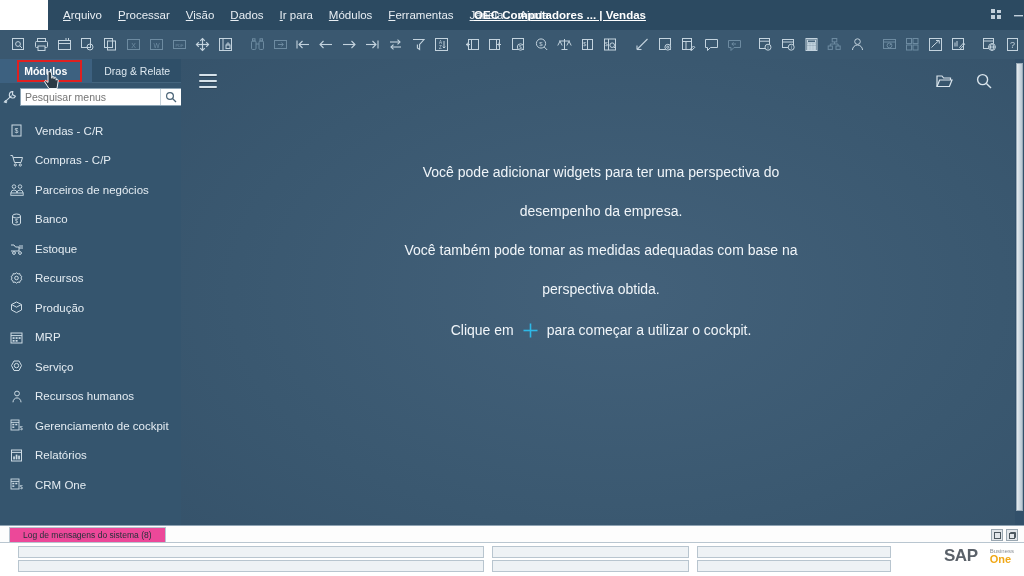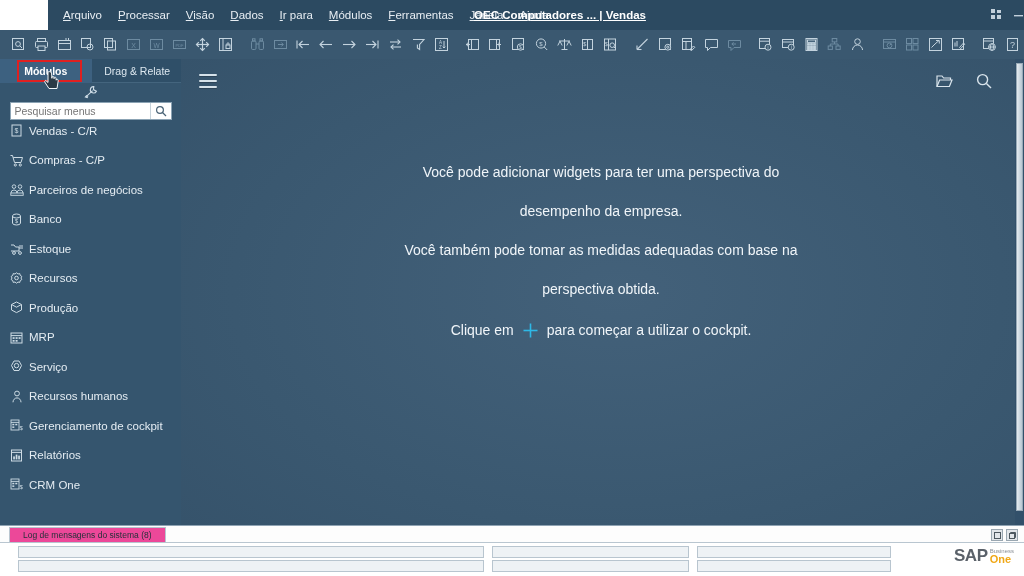--- a/index.html
+++ b/index.html
@@ -75,21 +75,21 @@
   .tab-highlight {
     position: absolute; left: 17px; top: 1px; width: 65px; height: 22px;
     border: 2px solid #e02020; pointer-events: none; z-index: 6;
   }
   .cursor-hand {
     position: absolute; left: 44px; top: 12px; z-index: 7; pointer-events: none;
   }
 
   .search-row {
     height: 24px; display: flex; align-items: center;
-    padding: 0 5px 0 3px; gap: 3px; margin-top: 2px; flex-direction: column;
+    padding: 0 5px 0 3px; gap: 3px; margin-top: 2px;
   }
   .wrench {
     width: 17px; height: 17px; display: flex; align-items: center;
     justify-content: center; color: #cfdde7;
   }
   .search-box {
     flex: 1; height: 18px; background: #ffffff;
     border: 1px solid #8ba3b4; display: flex; align-items: center;
   }
   .search-input {
@@ -98,21 +98,21 @@
     font-family: "Liberation Sans", sans-serif; background: transparent;
   }
   .search-go {
     width: 21px; height: 16px; display: flex; align-items: center;
     justify-content: center; color: #4a6376; border-left: 1px solid #c6d2da;
   }
 
   .menu-list { padding-top: 7px; }
   .menu-row {
     height: 29.5px; display: flex; align-items: center;
-    padding-left: 9px; gap: 5px; cursor: default;
+    padding-left: 9px; gap: 11px; cursor: default;
   }
   .mi-icon {
     width: 15px; height: 15px; display: flex; align-items: center;
     justify-content: center; color: #cddbe4; flex: 0 0 15px;
   }
   .mi-label { font-size: 11.5px; color: #e4ecf2; white-space: nowrap; }
 
   
   .content {
     position: absolute; top: 59px; left: 181px; width: 840px; height: 466px;
@@ -187,21 +187,21 @@
   }
   .sf-row { display: flex; gap: 8px; padding: 0 8px 2px 18px; }
   .sf {
     height: 12px; background: #eef2f5; border: 1px solid #b8c5cf;
   }
   .sf.f1 { width: 466px; }
   .sf.f2 { width: 197px; }
   .sf.f3 { width: 194px; }
   .sap-logo {
     position: absolute; right: 10px; top: 4px;
-    display: flex; align-items: flex-start; gap: 2px;
+    display: flex; align-items: flex-start; gap: 12px;
   }
   .sap-word {
     font-size: 17px; font-weight: bold; color: #5a6169;
     letter-spacing: -0.4px; line-height: 1;
   }
   .bo-word { line-height: 1; padding-top: 1px; }
   .bo-biz { font-size: 6px; color: #8a9097; display: block; line-height: 1; }
   .bo-one { font-size: 11px; font-weight: bold; color: #f0a818; display: block; line-height: 1; }
 </style>
 </head>

